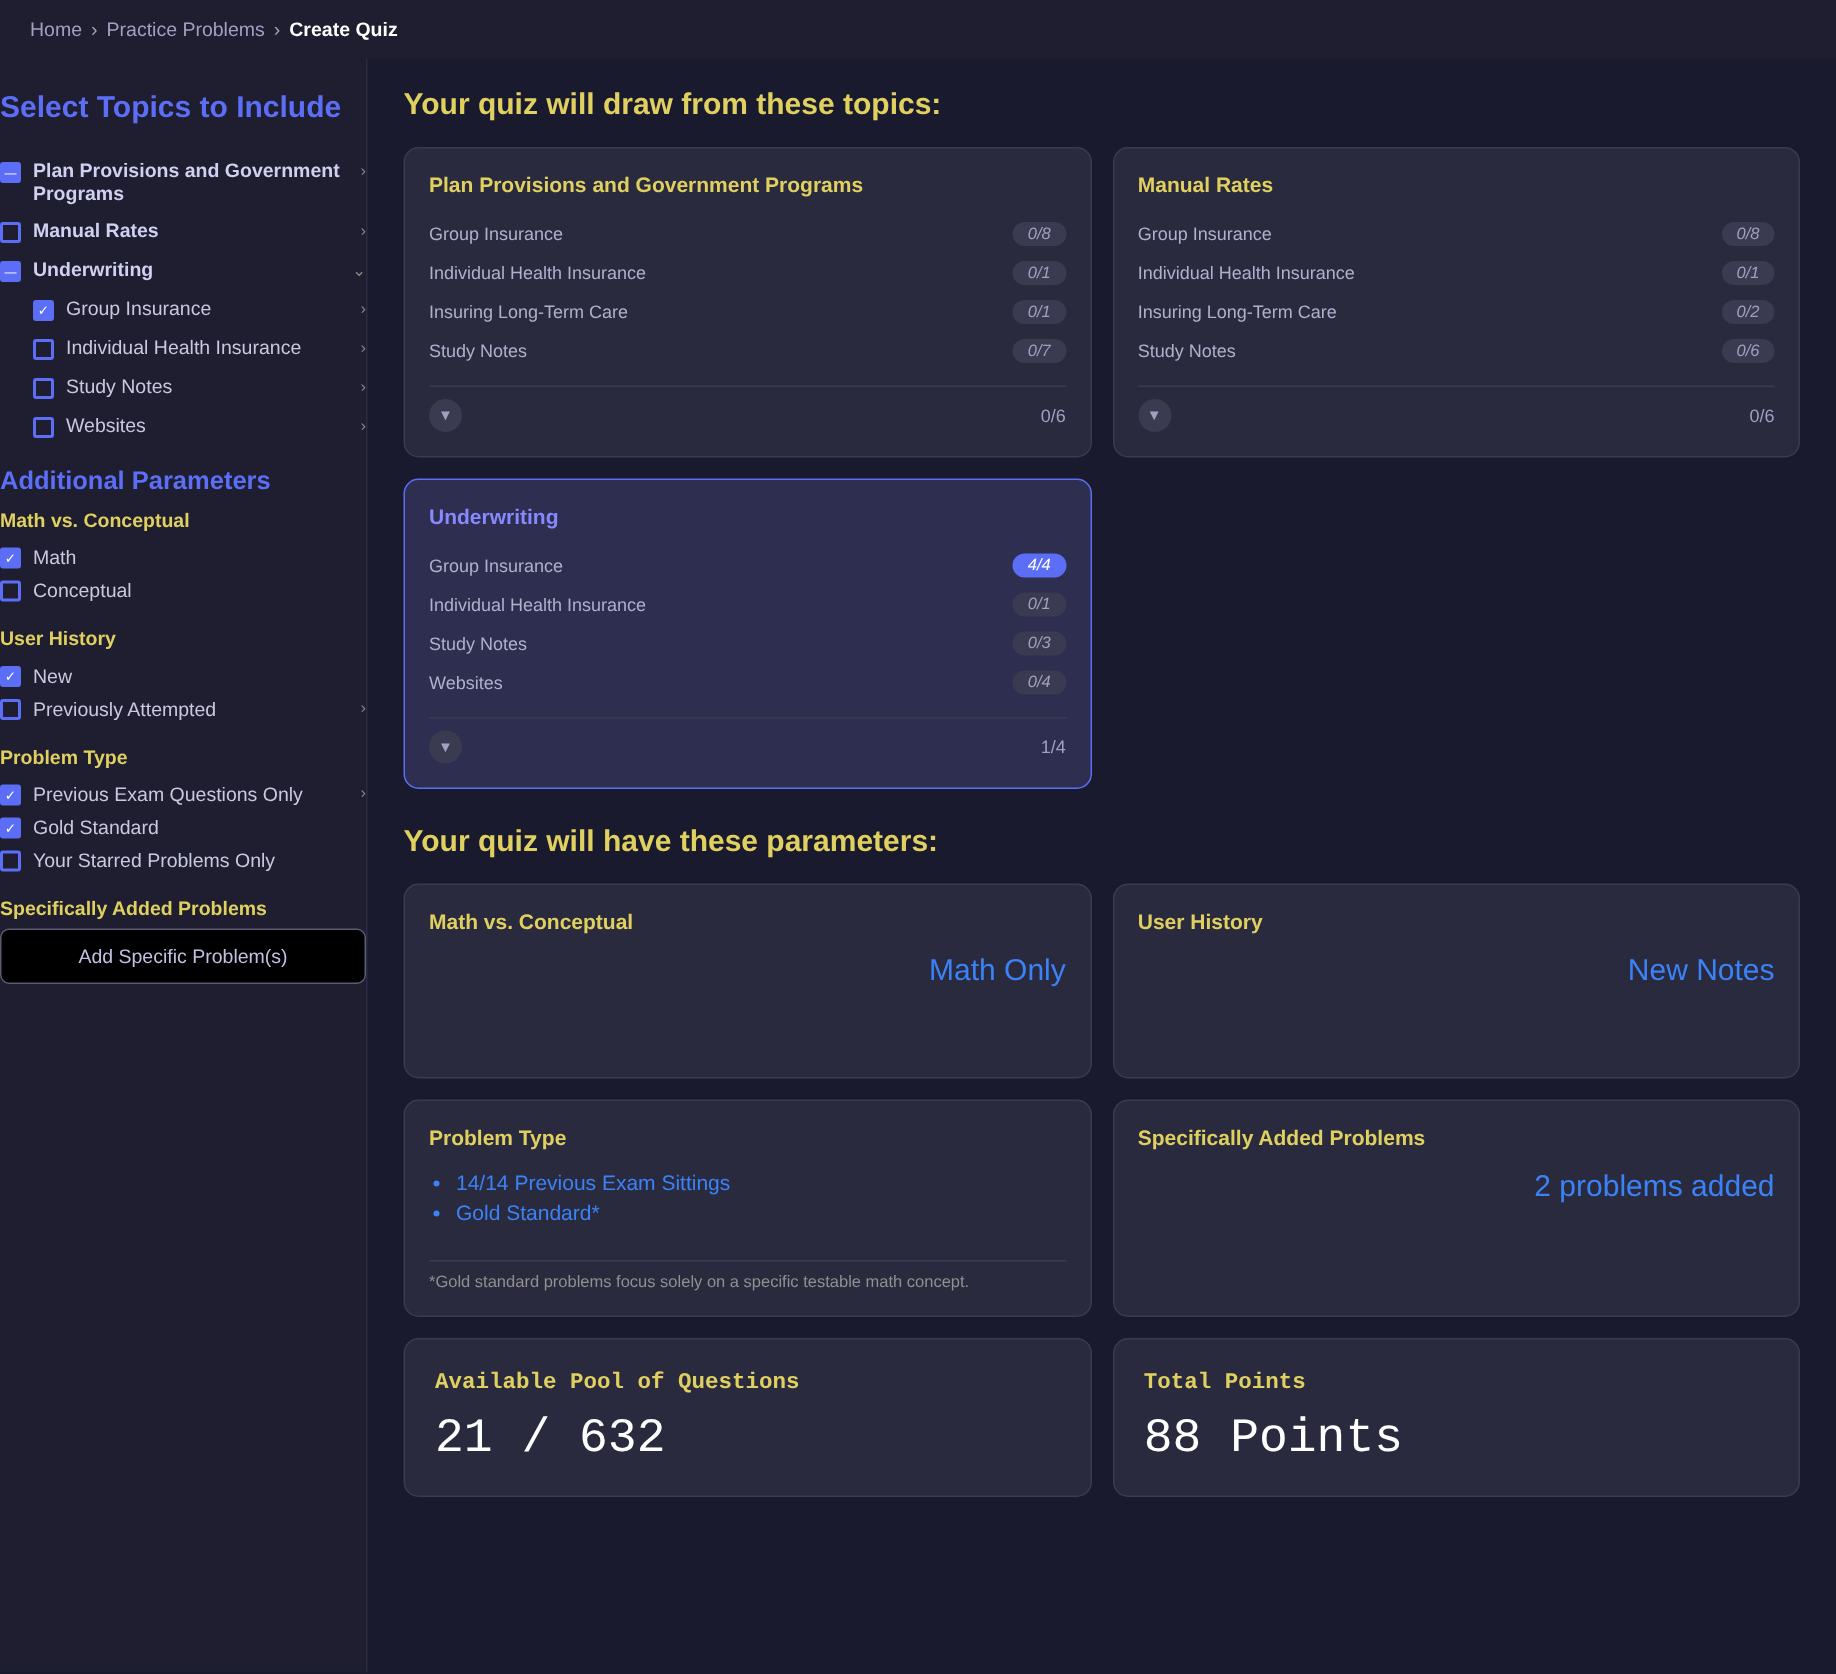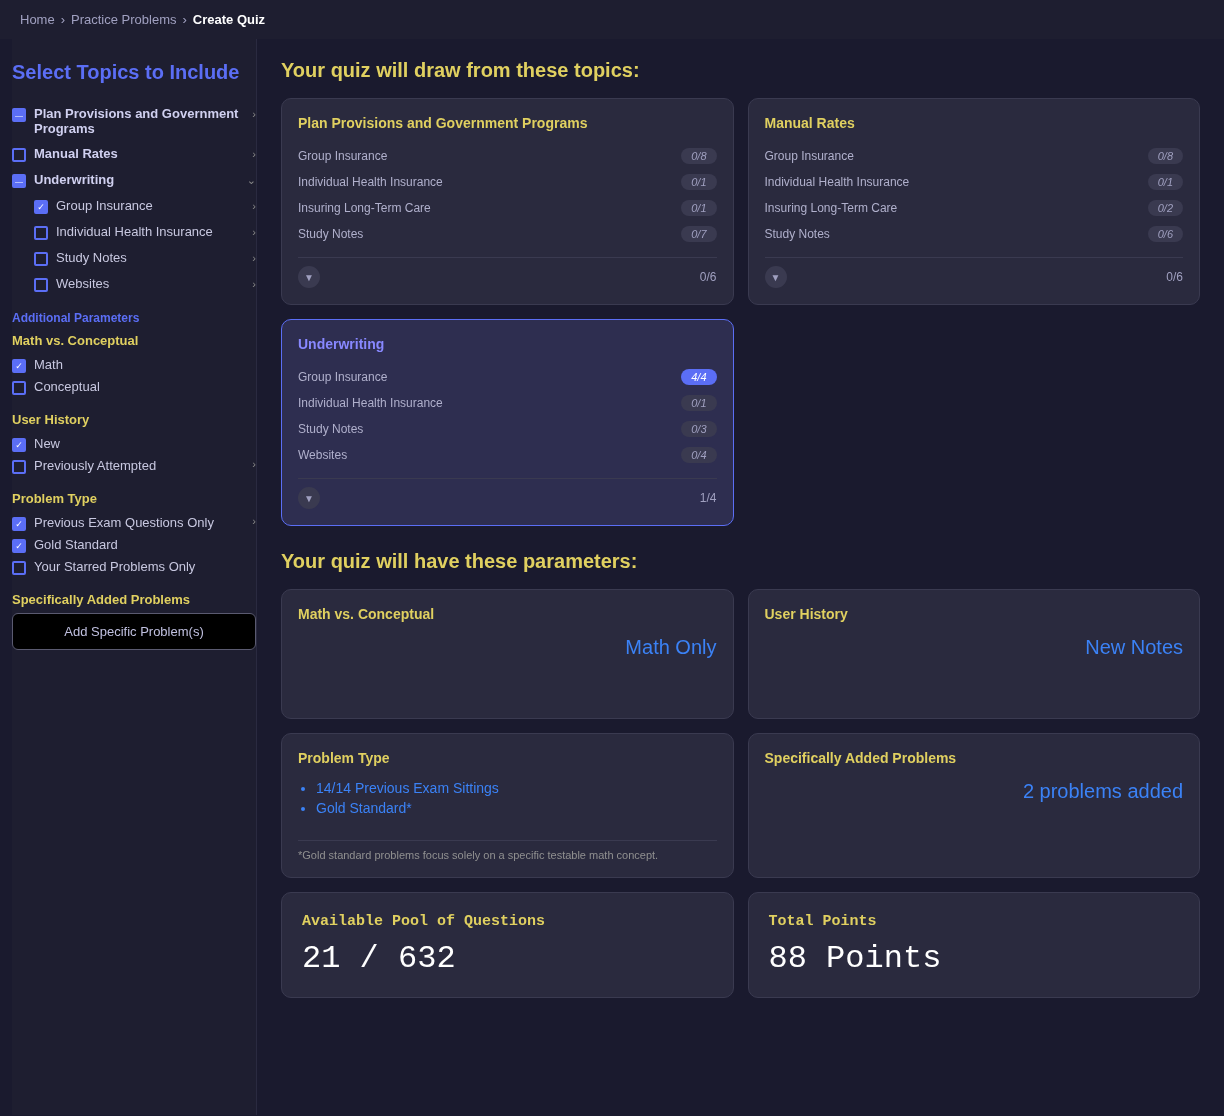--- a/index.html
+++ b/index.html
@@ -26,21 +26,20 @@
       height: calc(1116px - 40px);
     }
     
     .sidebar {
       width: 245px;
       min-width: 245px;
       background: #1e1e30;
       padding: 20px 0;
       overflow-y: auto;
       border-right: 1px solid #2a2a40;
-      margin-left: 12px;
     }
     .sidebar-title {
       color: #5b6ef5;
       font-size: 20px;
       font-weight: 700;
       margin-bottom: 16px;
       line-height: 1.3;
     }
     .topic-item {
       display: flex;
@@ -69,34 +68,34 @@
     .checkbox.checked { background: #5b6ef5; }
     .checkbox.checked::after { content: '✓'; color: white; font-size: 9px; }
     .checkbox.indeterminate { background: #5b6ef5; }
     .checkbox.indeterminate::after { content: '—'; color: white; font-size: 8px; }
     .subtopics {
       margin-left: 22px;
     }
     .section-divider { margin: 14px 0 10px; }
     .section-title {
       color: #5b6ef5;
-      font-size: 12px;
+      font-size: 17px;
       font-weight: 700;
       margin-bottom: 8px;
     }
     .param-group { margin-bottom: 14px; }
     .param-label {
       color: #e0d060;
       font-size: 13px;
       font-weight: 700;
       margin-bottom: 6px;
     }
     .checkbox-row {
       display: flex;
-      align-items: flex-start;
+      align-items: center;
       gap: 8px;
       padding: 3px 0;
       font-size: 13px;
       cursor: pointer;
     }
     .checkbox-row .chevron { margin-left: auto; font-size: 11px; color: #888; }
     .add-specific-btn {
       background: #000000;
       color: #c0c0e0;
       border: 1px solid #5a5a70;

